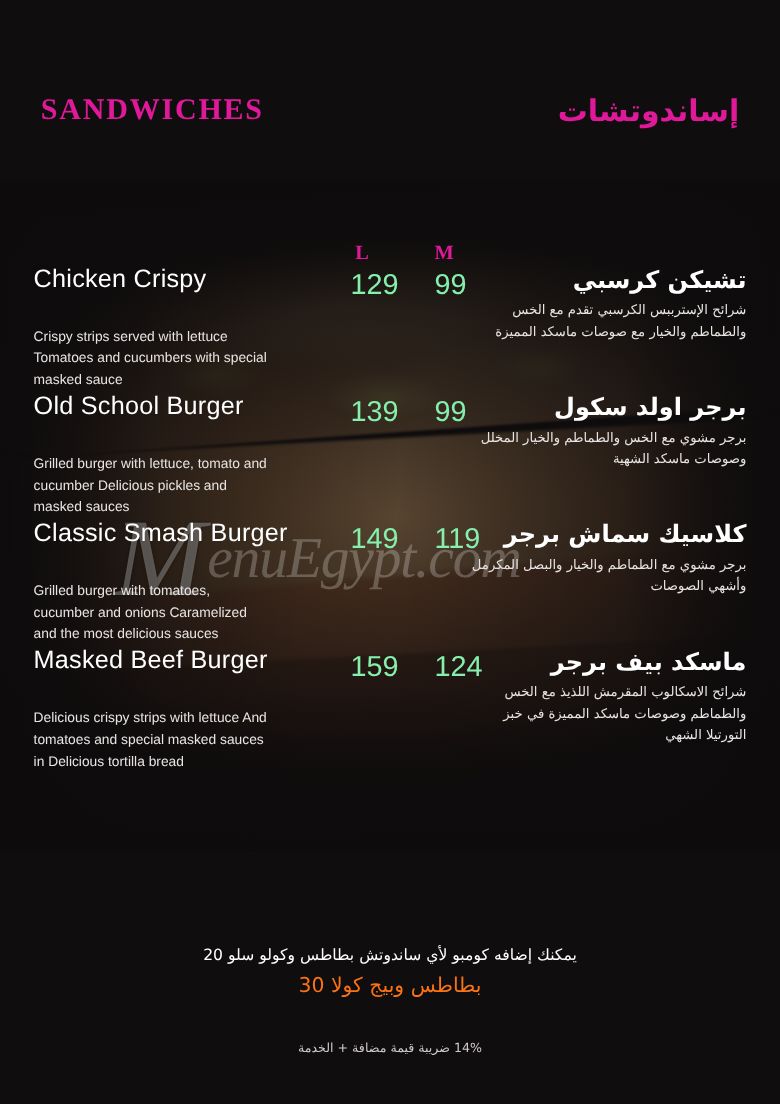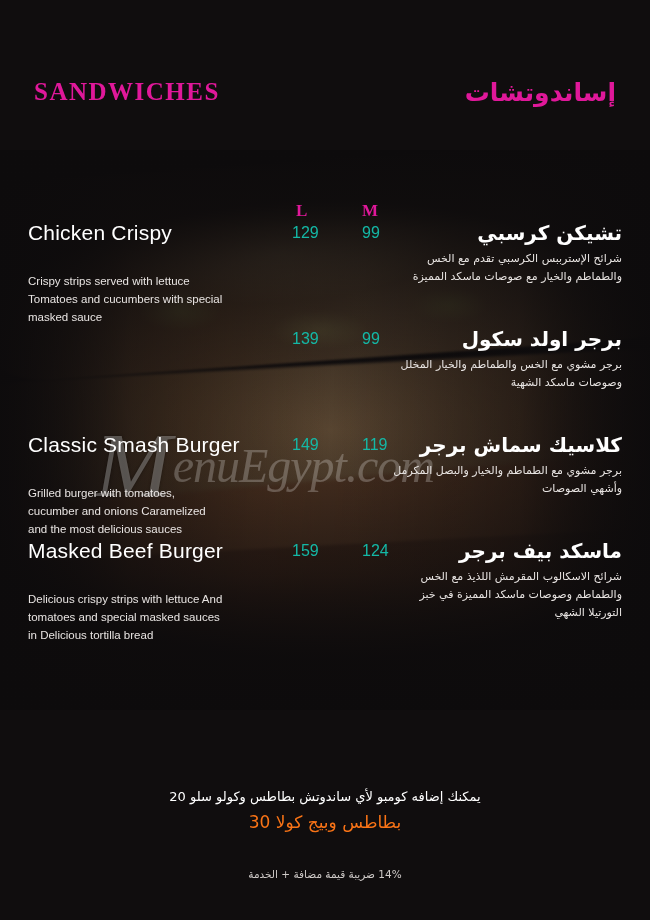--- a/index.html
+++ b/index.html
@@ -202,22 +202,22 @@
   .item .en-desc {
     font-size: 11.5px;
     line-height: 1.55;
     color: #e8e4e2;
     width: 195px;
     margin-top: 28px;
   }
   .item .price-l, .item .price-m {
     position: absolute;
     top: 3px;
-    font-size: 16px;
-    color: #14b8a6;
+    font-size: 24px;
+    color: #86efac;
     font-family: "Liberation Sans", sans-serif;
   }
   .item .price-l { left: 264px; width: 56px; text-align: left; }
   .item .price-m { left: 334px; width: 56px; text-align: left; }
 
   .item .ar {
     position: absolute;
     right: 0;
     top: 0;
     width: 230px;
@@ -307,20 +307,24 @@
       </div>
       <div class="price-l">129</div>
       <div class="price-m">99</div>
       <div class="ar">
         <div class="ar-name">تشيكن كرسبي</div>
         <div class="ar-desc">شرائح الإسترببس الكرسبي تقدم مع الخس والطماطم والخيار مع صوصات ماسكد المميزة</div>
       </div>
     </div>
 
     <div class="item">
+      <div class="en">
+        <div class="en-name">Old School Burger</div>
+        <div class="en-desc">Grilled burger with lettuce, tomato and cucumber Delicious pickles and masked sauces</div>
+      </div>
       <div class="price-l">139</div>
       <div class="price-m">99</div>
       <div class="ar">
         <div class="ar-name">برجر اولد سكول</div>
         <div class="ar-desc">برجر مشوي مع الخس والطماطم والخيار المخلل وصوصات ماسكد الشهية</div>
       </div>
     </div>
 
     <div class="item">
       <div class="en">

